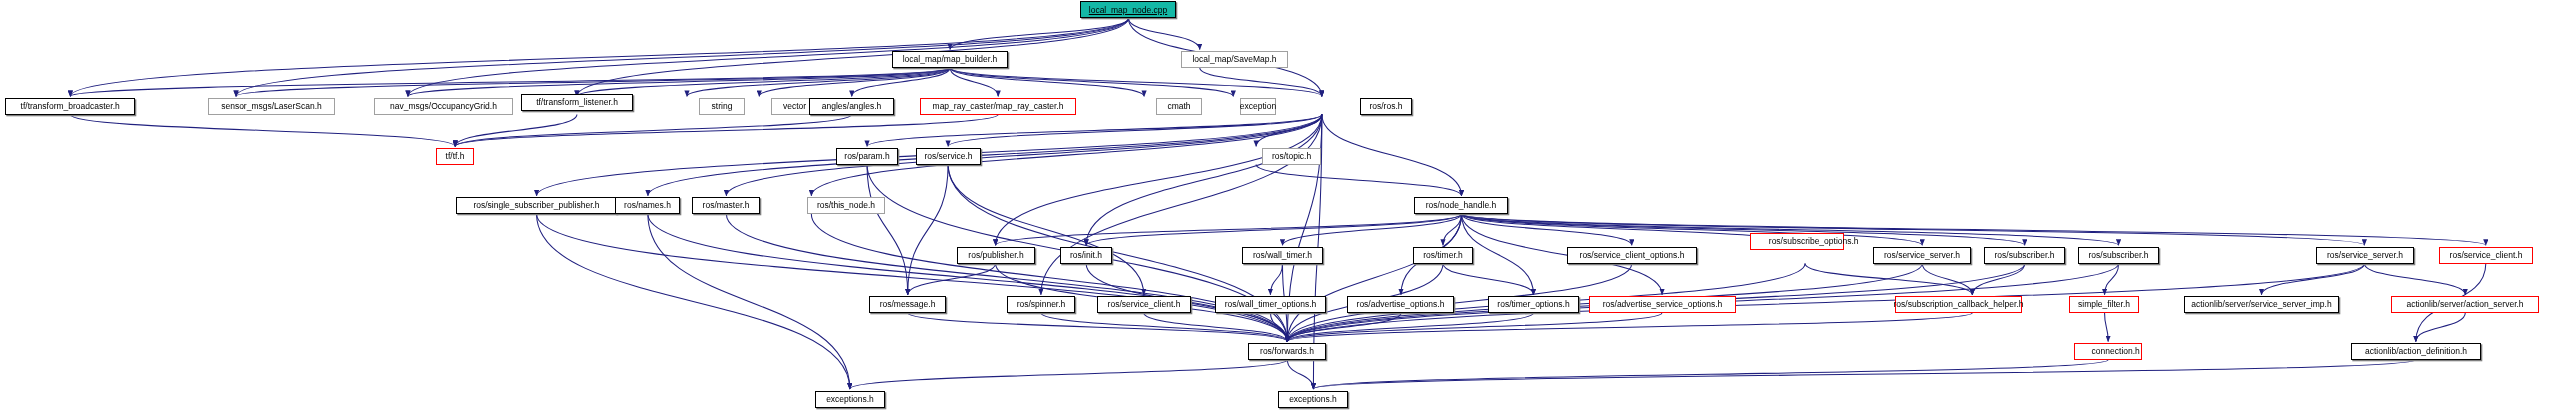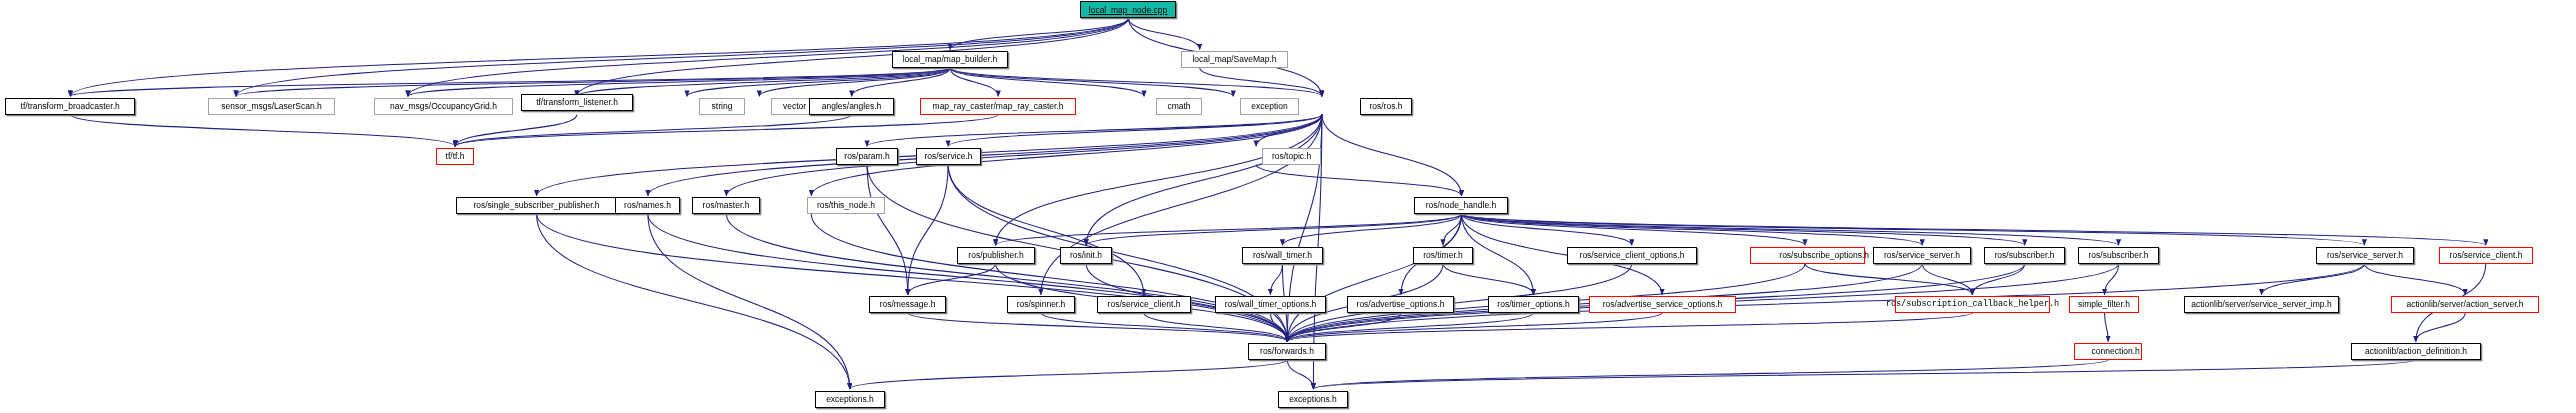--- a/index.html
+++ b/index.html
@@ -199,21 +199,21 @@
       </div>
       <div class="node solid" style="left: 809px; top: 98px; width: 85px;">
         <span class="node-label">angles/angles.h</span>
       </div>
       <div class="node red" style="left: 920px; top: 98px; width: 156px;">
         <span class="node-label">map_ray_caster/map_ray_caster.h</span>
       </div>
       <div class="node grey" style="left: 1121px; top: 98px; width: 46px;">
         <span class="node-label">cmath</span>
       </div>
-      <div class="node grey" style="left: 1205px; top: 98px; width: 59px;">
+      <div class="node grey" style="left: 1205px; top: 98px; width: 36px;">
         <span class="node-label">exception</span>
       </div>
       <div class="node solid" style="left: 1360px; top: 98px; width: 52px;">
         <span class="node-label">ros/ros.h</span>
       </div>
       <div class="node red" style="left: 436px; top: 148px; width: 38px;">
         <span class="node-label">tf/tf.h</span>
       </div>
       <div class="node solid" style="left: 836px; top: 148px; width: 62px;">
         <span class="node-label">ros/param.h</span>
@@ -247,21 +247,21 @@
       </div>
       <div class="node solid" style="left: 1242px; top: 247px; width: 81px;">
         <span class="node-label">ros/wall_timer.h</span>
       </div>
       <div class="node solid" style="left: 1413px; top: 247px; width: 60px;">
         <span class="node-label">ros/timer.h</span>
       </div>
       <div class="node solid" style="left: 1567px; top: 247px; width: 130px;">
         <span class="node-label">ros/service_client_options.h</span>
       </div>
-      <div class="node red" style="left: 1750px; top: 247px; width: 115px; padding-left: 38px;">
+      <div class="node red" style="left: 1750px; top: 233px; width: 94px; padding-left: 38px;">
         <span class="node-label">ros/subscribe_options.h</span>
       </div>
       <div class="node solid" style="left: 1873px; top: 247px; width: 98px;">
         <span class="node-label">ros/service_server.h</span>
       </div>
       <div class="node solid" style="left: 1984px; top: 247px; width: 81px;">
         <span class="node-label">ros/subscriber.h</span>
       </div>
       <div class="node solid" style="left: 2078px; top: 247px; width: 81px;">
         <span class="node-label">ros/subscriber.h</span>
@@ -286,21 +286,21 @@
       </div>
       <div class="node solid" style="left: 1347px; top: 296px; width: 107px;">
         <span class="node-label">ros/advertise_options.h</span>
       </div>
       <div class="node solid" style="left: 1488px; top: 296px; width: 91px;">
         <span class="node-label">ros/timer_options.h</span>
       </div>
       <div class="node red" style="left: 1589px; top: 296px; width: 147px;">
         <span class="node-label">ros/advertise_service_options.h</span>
       </div>
-      <div class="node red" style="left: 1895px; top: 296px; width: 155px; font-family: Liberation Mono, monospace;">
+      <div class="node red" style="left: 1895px; top: 296px; width: 127px;">
         <span class="node-label">ros/subscription_callback_helper.h</span>
       </div>
       <div class="node red" style="left: 2069px; top: 296px; width: 70px;">
         <span class="node-label">simple_filter.h</span>
       </div>
       <div class="node solid" style="left: 2184px; top: 296px; width: 155px;">
         <span class="node-label">actionlib/server/service_server_imp.h</span>
       </div>
       <div class="node red" style="left: 2391px; top: 296px; width: 148px;">
         <span class="node-label">actionlib/server/action_server.h</span>

